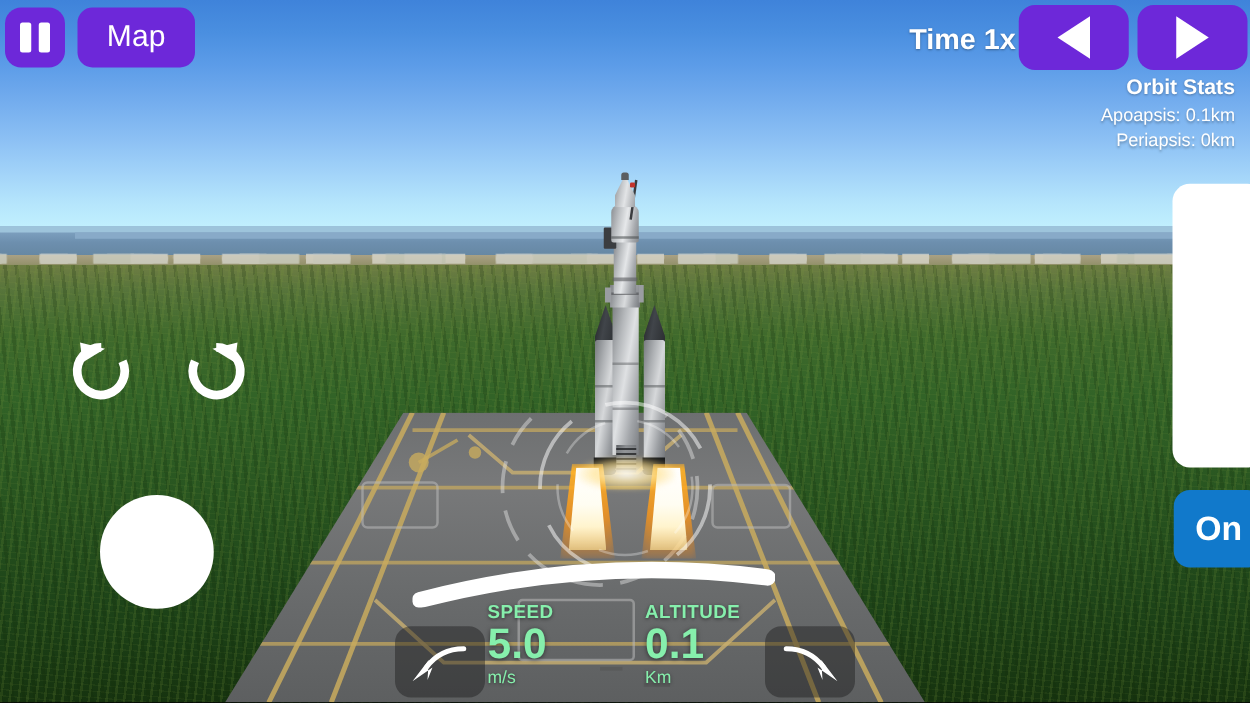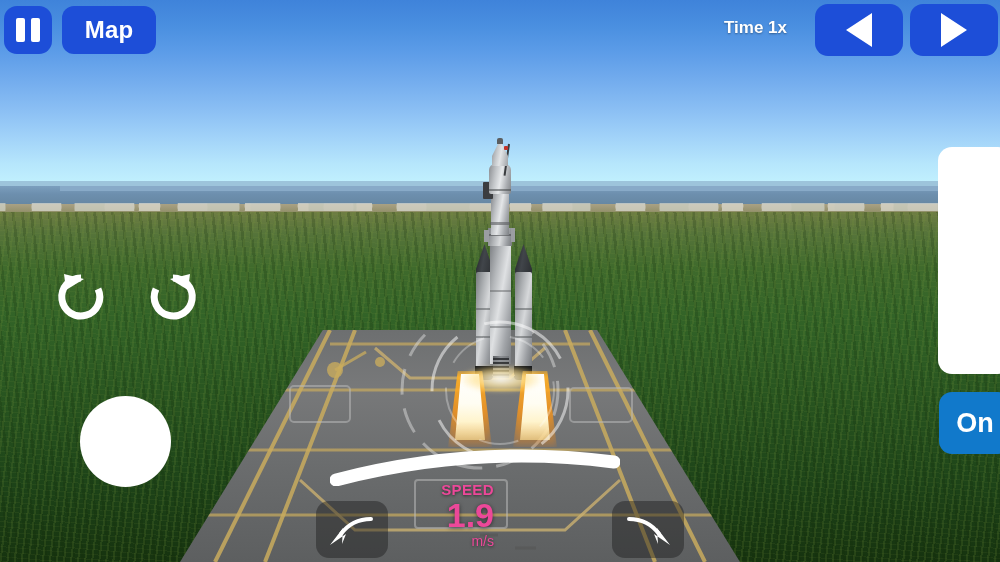--- a/index.html
+++ b/index.html
@@ -184,34 +184,34 @@
     position:absolute; left:462px; top:366px; width:78px; height:26px;
     background: radial-gradient(ellipse at center, rgba(255,255,255,.95) 0%, rgba(255,225,140,.7) 45%, rgba(255,170,40,0) 78%);
     filter: blur(2px);
   }
 
   
   .hud { position: absolute; inset: 0; }
 
   .btn-black {
     position: absolute;
-    background: #1d4ed8;
+    background: #6d28d9;
     border-radius: 12px;
     display: flex; align-items: center; justify-content: center;
-    color: #fff; font-weight: bold;
+    color: #fff; font-weight: normal;
   }
   #pause-button { left: 4px; top: 6px; width: 48px; height: 48px; border-radius: 13px; }
   #pause-button .bar { width: 9px; height: 24px; background:#fff; border-radius: 2px; }
   #pause-button .bar + .bar { margin-left: 6px; }
 
   #map-button { left: 62px; top: 6px; width: 94px; height: 48px; font-size: 24px; letter-spacing:.2px; }
 
   #time-label {
     position: absolute; left: 724px; top: 18px; width: 92px;
-    color: #fff; font-size: 17px; font-weight: bold; 
+    color: #fff; font-size: 23px; font-weight: bold; text-align: center;
     text-shadow: 0 1px 2px rgba(0,0,0,.35);
   }
   #time-down-button { left: 815px; top: 4px; width: 88px; height: 52px; border-radius: 13px; }
   #time-up-button   { left: 910px; top: 4px; width: 88px; height: 52px; border-radius: 13px; }
   .tri-left  { width:0; height:0; border-top:17px solid transparent; border-bottom:17px solid transparent; border-right:26px solid #fff; }
   .tri-right { width:0; height:0; border-top:17px solid transparent; border-bottom:17px solid transparent; border-left:26px solid #fff; }
 
   #orbit-stats { position: absolute; right: 12px; top: 60px; text-align: right; color:#fff; }
   #orbit-stats .title { font-size: 17px; font-weight: bold; margin-bottom: 5px; text-shadow:0 1px 2px rgba(0,0,0,.3); }
   #orbit-stats .row { font-size: 14.5px; margin-top: 4px; text-shadow:0 1px 2px rgba(0,0,0,.3); }
@@ -256,21 +256,21 @@
 
   #fuel-readout {
     position:absolute; left: 0; top: 424px; width: 1000px; text-align:center;
     color: rgba(255,255,255,.78); font-size: 19px; font-weight: bold;
     text-shadow: 0 1px 2px rgba(0,0,0,.25);
   }
 
   #attitude-bar { position:absolute; left: 330px; top: 448px; width: 290px; height: 38px; }
 
   #telemetry { position:absolute; left: 390px; top: 481px; width: 230px;
-    display:flex; justify-content:space-between; color:#ec4899; text-align:right; }
+    display:flex; justify-content:space-between; color:#86efac; text-align:left; }
   #telemetry .tele-label { font-size: 15px; font-weight: bold; letter-spacing:.4px; text-shadow:0 1px 3px rgba(0,0,0,.55); }
   #telemetry .tele-value { font-size: 34px; font-weight: bold; line-height: 1.04; text-shadow:0 1px 4px rgba(0,0,0,.55); }
   #telemetry .tele-unit  { font-size: 14px; font-weight: normal; text-shadow:0 1px 3px rgba(0,0,0,.55); }
   #telemetry .tele-block { width: 104px; }
 </style>
 </head>
 <body>
 
 <div id="stage">
 
@@ -388,22 +388,27 @@
 
     <div id="attitude-bar">
       <svg width="290" height="38" viewBox="0 0 290 38">
         <path d="M6 32 Q145 -4 284 14" fill="none" stroke="#ffffff" stroke-width="13" stroke-linecap="round"></path>
       </svg>
     </div>
 
     <div id="telemetry">
       <div class="tele-block">
         <div class="tele-label">SPEED</div>
-        <div class="tele-value">1.9</div>
+        <div class="tele-value">5.0</div>
         <div class="tele-unit">m/s</div>
+      </div>
+      <div class="tele-block">
+        <div class="tele-label">ALTITUDE</div>
+        <div class="tele-value">0.1</div>
+        <div class="tele-unit">Km</div>
       </div>
     </div>
 
     <div class="tilt-btn" id="pitch-left-button">
       <svg width="72" height="57" viewBox="0 0 72 57">
         <path d="M55 18 Q36 18 25 33" fill="none" stroke="#fff" stroke-width="4" stroke-linecap="round"></path>
         <polygon points="14,44 30,33 26,43 27,27" fill="#fff"></polygon>
       </svg>
     </div>
     <div class="tilt-btn" id="pitch-right-button">
@@ -420,20 +425,25 @@
     <div class="btn-black" id="map-button">Map</div>
 
     <div id="time-label">Time 1x</div>
     <div class="btn-black" id="time-down-button">
       <div class="tri-left"></div>
     </div>
     <div class="btn-black" id="time-up-button">
       <div class="tri-right"></div>
     </div>
 
+    <div id="orbit-stats">
+      <div class="title">Orbit Stats</div>
+      <div class="row">Apoapsis: 0.1km</div>
+      <div class="row">Periapsis: 0km</div>
+    </div>
 
     <div id="throttle-slider"></div>
     <div id="engine-toggle-button">On</div>
 
     <div class="rot-icon" id="rotate-ccw-button">
       <svg width="58" height="58" viewBox="0 0 58 58">
         <path d="M29 10 A19 19 0 1 0 46 21" fill="none" stroke="#fff" stroke-width="7" stroke-linecap="butt"></path>
         <polygon points="12,6 32,11 14,22" fill="#fff"></polygon>
       </svg>
     </div>

